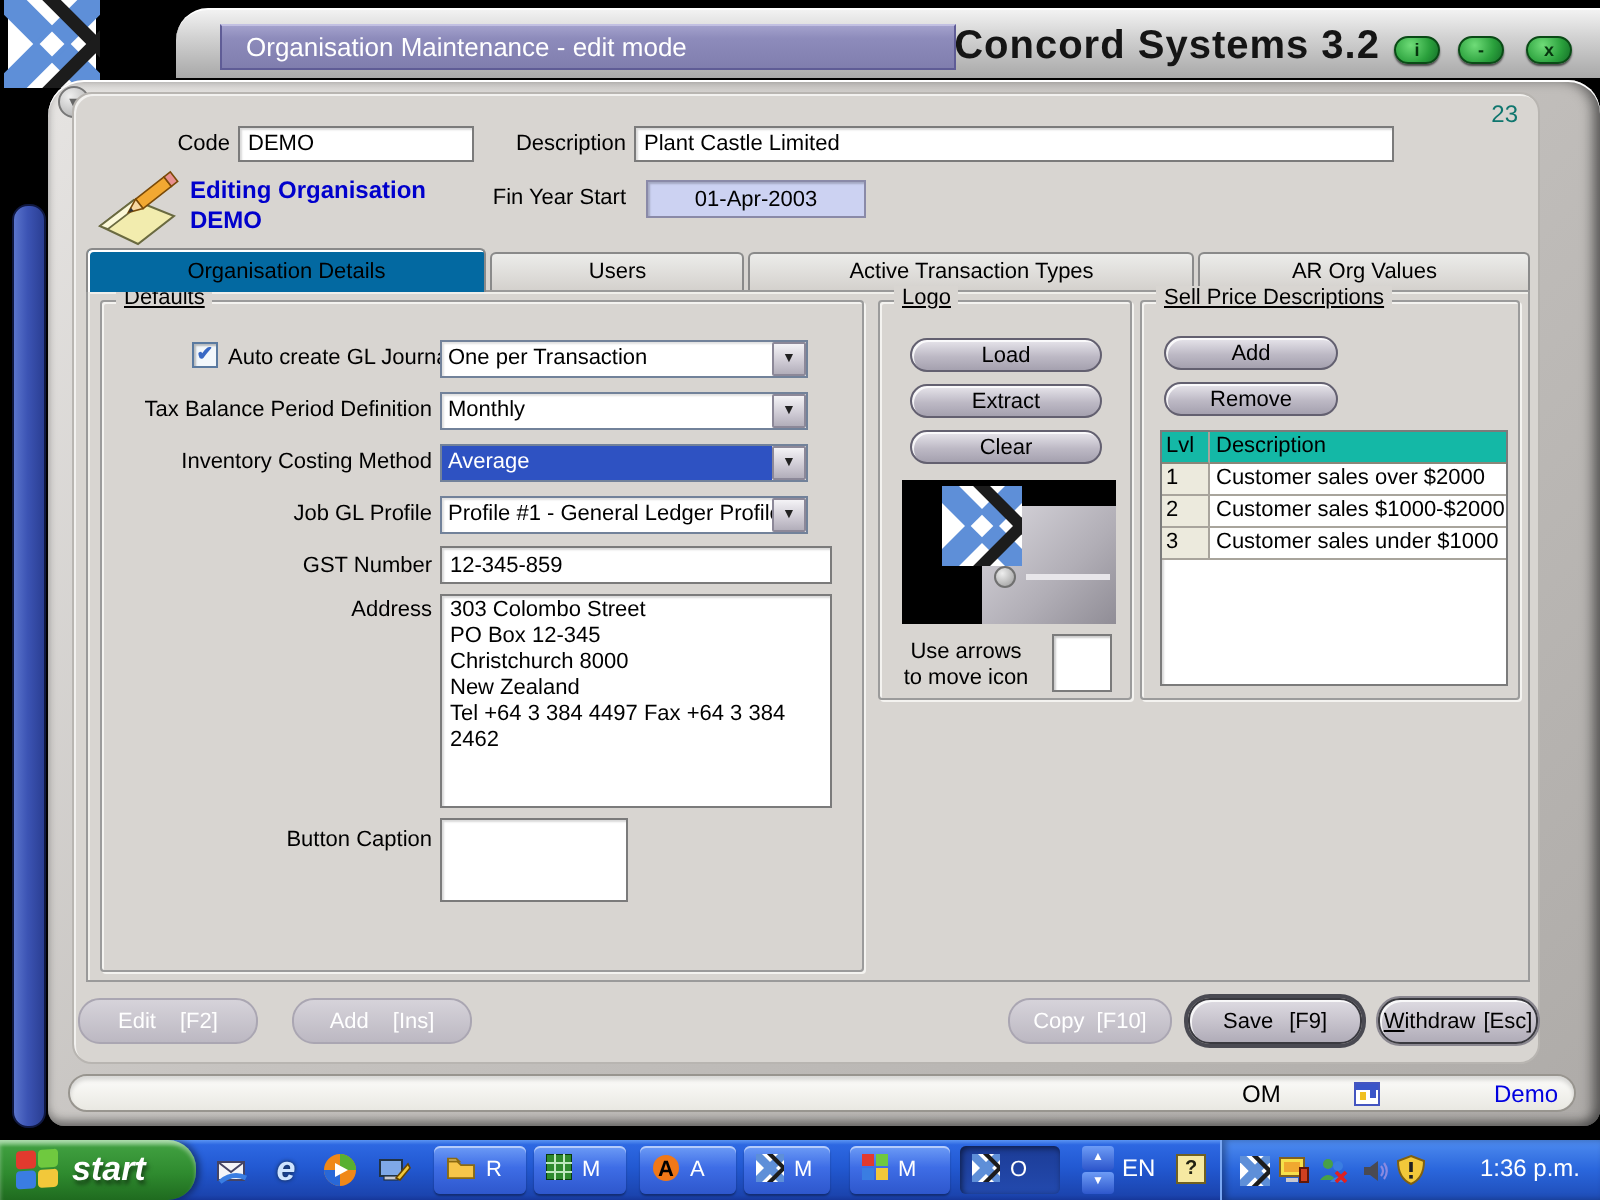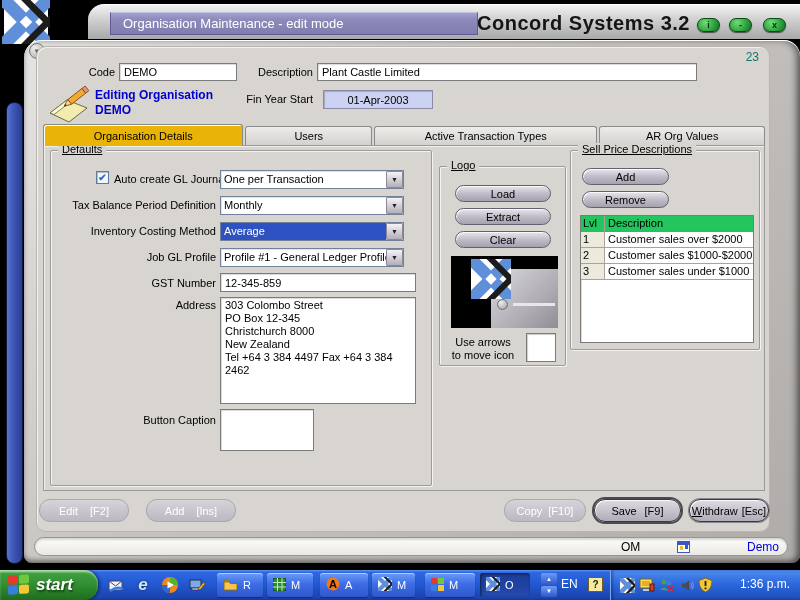--- a/index.html
+++ b/index.html
@@ -45,21 +45,21 @@
   .editing-txt { position:absolute; left:58px; top:41px; font-size:12px; font-weight:bold; color:#0000cc; line-height:15px; }
   .finyear { position:absolute; left:286px; top:43px; width:110px; height:19px; background:#ccd2f2;
     border:1px solid #8a8aa8; box-shadow: inset 1px 1px 1px rgba(0,0,0,.2); font-size:11px;
     display:flex; align-items:center; justify-content:center; }
 
   
   .tabs { position:absolute; left:6px; top:77px; width:722px; height:21px; display:flex; }
   .tab { border:1px solid #8a8a8a; border-bottom:none; border-radius:3px 3px 0 0; margin-right:2px;
     background:linear-gradient(180deg,#ececea,#d4d1cd); font-size:11px;
     display:flex; align-items:center; justify-content:center; height:19px; margin-top:2px; color:#000; }
-  .tab.active { height:22px; margin-top:0; background:#eab308; z-index:3; box-shadow: inset 1px 1px 0 #fff; }
+  .tab.active { height:22px; margin-top:0; background:#0369a1; z-index:3; box-shadow: inset 1px 1px 0 #fff; }
   .tab:nth-child(1){ width:201px; } .tab:nth-child(2){ width:127px; } .tab:nth-child(3){ width:224px; } .tab:nth-child(4){ width:166px; margin-right:0; }
   .tab-content { position:absolute; left:6px; top:98px; width:722px; height:346px;
     border:1px solid #9a9a9a; background:#d8d5d1; box-shadow: inset 1px 1px 0 #f0efeb; z-index:1; }
 
   
   .gb { position:absolute; border:1px solid #9b9b9b; border-radius:2px; box-shadow: inset 1px 1px 0 #f4f3f0, 1px 1px 0 #f4f3f0; }
   .gb-label { position:absolute; top:-8px; left:7px; background:#d8d5d1; padding:0 4px; font-size:11px; white-space:nowrap;text-decoration:underline; }
 
   
   .chk { position:absolute; width:13px; height:13px; background:#f2f7fb; border:1px solid #5a7aa0;
@@ -91,21 +91,21 @@
     border:1px solid #7b7b7b; box-shadow: inset 1px 1px 1px rgba(0,0,0,.2); }
   .hint-txt { position:absolute; left:2px; top:169px; width:82px; font-size:11px; text-align:center; line-height:13px; }
 
   
   .sp-table { position:absolute; left:9px; top:64px; width:174px; height:128px; background:#fff;
     border:1px solid #7b7b7b; box-shadow: inset 1px 1px 1px rgba(0,0,0,.15); font-size:11px; }
   .sp-row { display:flex; height:16px; }
   .sp-row .c1 { width:24px; border-right:1px solid #a8a49c; border-bottom:1px solid #a8a49c;
     padding:1px 2px; background:#eceadd; }
   .sp-row .c2 { flex:1; border-bottom:1px solid #a8a49c; padding:1px 3px; white-space:nowrap; overflow:hidden; }
-  .sp-row.hdr .c1, .sp-row.hdr .c2 { background:#22c55e; border-bottom:1px solid #8a8678; font-weight:normal; }
+  .sp-row.hdr .c1, .sp-row.hdr .c2 { background:#14b8a6; border-bottom:1px solid #8a8678; font-weight:normal; }
   .sp-row.body .c2 { background:#fff; }
 
   
   .act { position:absolute; top:452px; height:23px; border-radius:11px; font-size:11px;
     display:flex; align-items:center; justify-content:center; gap:12px; }
   .act.dis { background:linear-gradient(180deg,#d6d3da,#bcb8c2); border:1px solid #aaa6b2; color:#fff; }
   .act.en { background:linear-gradient(180deg,#dedbe2 0%,#c3bfc9 60%,#b0acb8 100%); border:1px solid #39393f; color:#000;
     box-shadow: inset 1px 1px 0 rgba(255,255,255,.8), 0 0 0 1px #8a8790; text-align: center; }
   .act.def { box-shadow: inset 1px 1px 0 rgba(255,255,255,.8), 0 0 0 2px #4a4a52; }
   .u { text-decoration:underline; }
@@ -250,21 +250,21 @@
       <textarea class="inp" style="left: 169px; top: 146px; width: 196px; height: 107px;">303 Colombo Street
 PO Box 12-345
 Christchurch 8000
 New Zealand
 Tel +64 3 384 4497 Fax +64 3 384 2462</textarea>
 
       <div class="lbl r" style="left:15px; top:263px; width:150px;">Button Caption</div>
       <textarea class="inp" style="left: 169px; top: 258px; width: 94px; height: 42px;"></textarea>
     </div>
 
-    <div class="gb" style="left:395px; top:20px; width:127px; height:200px;">
+    <div class="gb" style="left:395px; top:4px; width:127px; height:200px;">
       <div class="gb-label">Logo</div>
       <div class="pill" style="left:15px; top:18px; width:96px; height:17px;">Load</div>
       <div class="pill" style="left:15px; top:41px; width:96px; height:17px;">Extract</div>
       <div class="pill" style="left:15px; top:64px; width:96px; height:17px;">Clear</div>
 
       <div class="preview">
         <div class="preview-win">
           <div class="preview-circle"></div>
           <div class="preview-line"></div>
         </div>

